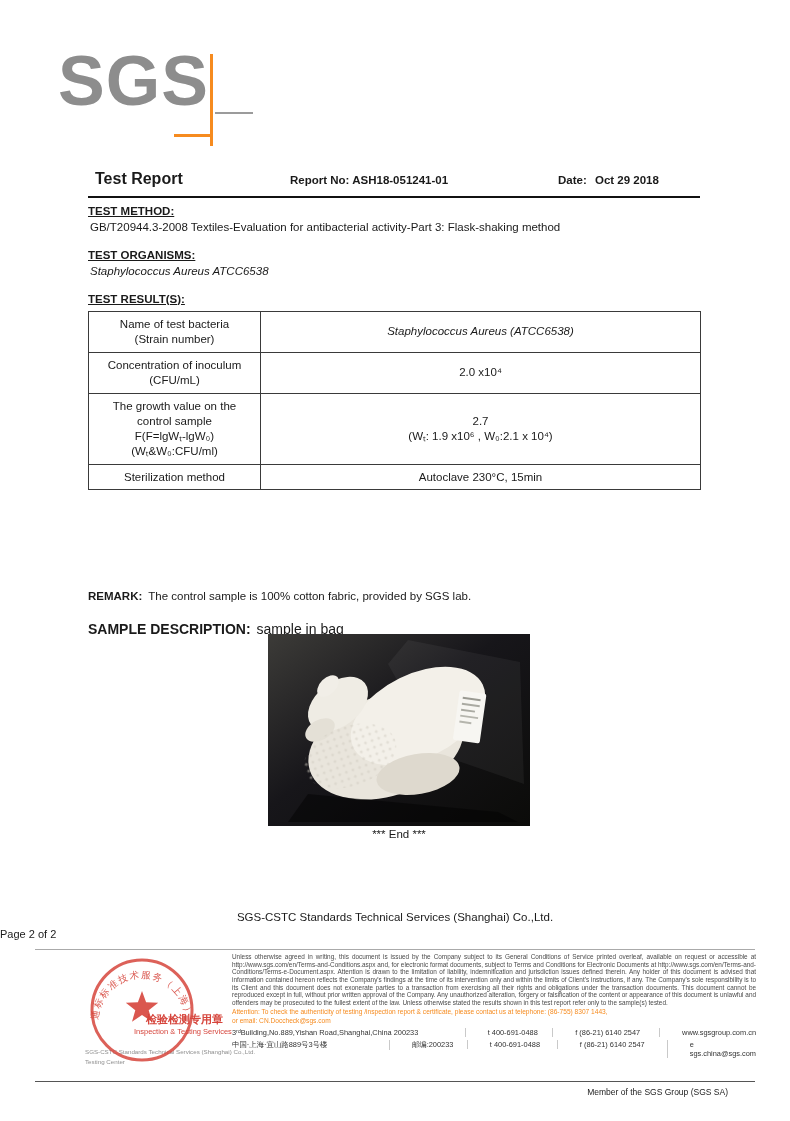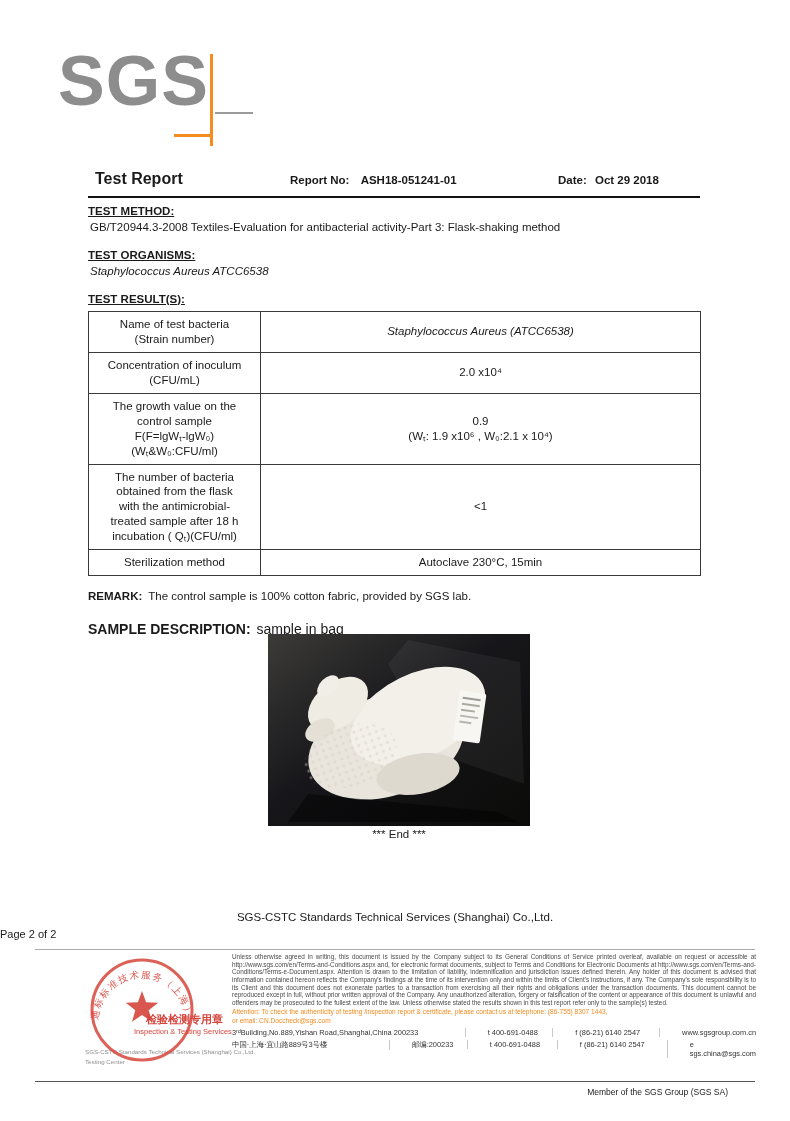--- a/index.html
+++ b/index.html
@@ -80,21 +80,21 @@
     <div class="logo-text">SGS</div>
     <div class="logo-vbar"></div>
     <div class="logo-hbar-orange"></div>
     <div class="logo-hbar-gray"></div>
   </div>
 
   <div class="title-row">
     <span class="report-title">Test Report</span>
     <span class="report-no">
       <span>Report No:</span>
-      <span style="margin-left:8px;">ASH18-051241-01</span>
+      <span style="margin-left:0;">ASH18-051241-01</span>
     </span>
     <span class="date-field">
       <span>Date:</span>
       <span style="margin-left:5px;">Oct 29 2018</span>
     </span>
   </div>
   <div class="title-rule"></div>
 
   <div class="sec-heading h-method">TEST METHOD:</div>
   <div class="sec-body b-method">GB/T20944.3-2008 Textiles-Evaluation for antibacterial activity-Part 3: Flask-shaking method</div>
@@ -118,30 +118,22 @@
       <tr>
         <td class="cell-label">Concentration of inoculum
 (CFU/mL)</td>
         <td class="cell-value">2.0 x10⁴</td>
       </tr>
       <tr>
         <td class="cell-label">The growth value on the
 control sample
 F(F=lgWₜ-lgW₀)
 (Wₜ&amp;W₀:CFU/ml)</td>
-        <td class="cell-value">0.9
+        <td class="cell-value">2.7
 (Wₜ: 1.9 x10⁶ , W₀:2.1 x 10⁴)</td>
-      </tr>
-      <tr>
-        <td class="cell-label">The number of bacteria
-obtained from the flask
-with the antimicrobial-
-treated sample after 18 h
-incubation ( Qₜ)(CFU/ml)</td>
-        <td class="cell-value">&lt;1</td>
       </tr>
       <tr>
         <td class="cell-label">Sterilization method</td>
         <td class="cell-value">Autoclave 230°C, 15min</td>
       </tr>
     </tbody>
   </table>
 
   <div class="remark">
     <span class="inline-label">REMARK:</span><span>The control sample is 100% cotton fabric, provided by SGS lab.</span>

